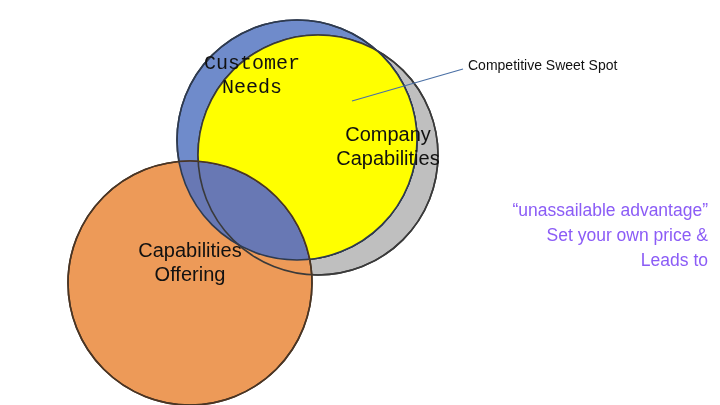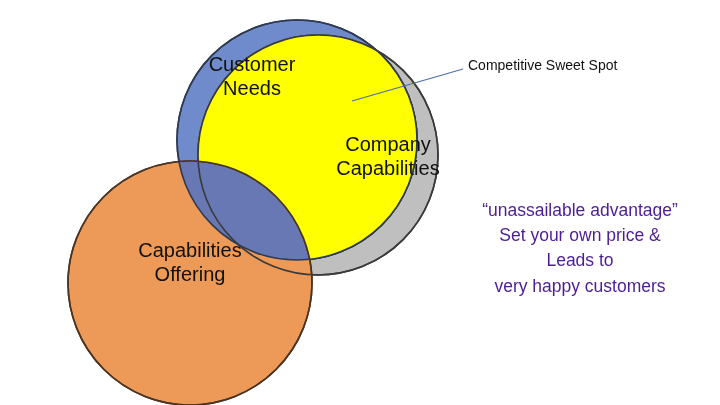--- a/index.html
+++ b/index.html
@@ -34,24 +34,25 @@
     font-size: 20px;
     line-height: 1.22;
     color: #111111;
     white-space: pre-line;
     pointer-events: none;
   }
   #label-customer-needs {
     left: 186px;
     top: 52px;
     width: 132px;
+    font-family: Liberation Mono, monospace;
   }
   #label-company-capabilities {
     left: 320px;
-    top: 132px;
+    top: 122px;
     width: 136px;
   }
   #label-competitive-offering {
     left: 92px;
     top: 238px;
     width: 196px;
   }
   #label-sweet-spot {
     position: absolute;
     left: 468px;
@@ -59,24 +60,24 @@
     font-size: 14px;
     line-height: 1.2;
     color: #111111;
     white-space: nowrap;
   }
   #outcome-block {
     position: absolute;
     left: 452px;
     top: 198px;
     width: 256px;
-    text-align: center;
+    text-align: right;
     font-size: 17.5px;
     line-height: 1.44;
-    color: #4c1d95;
+    color: #8b5cf6;
   }
   #outcome-block .line {
     display: block;
   }
 </style>
 </head>
 <body>
 
 <div id="stage">
 
@@ -150,16 +151,15 @@
 
   <div class="circle-label" id="label-competitive-offering">Capabilities
 Offering</div>
 
   <div id="label-sweet-spot">Competitive Sweet Spot</div>
 
   <div id="outcome-block">
     <span class="line">“unassailable advantage”</span>
     <span class="line">Set your own price &amp;</span>
     <span class="line">Leads to</span>
-    <span class="line">very happy customers</span>
   </div>
 
 </div>
 
 </body></html>

